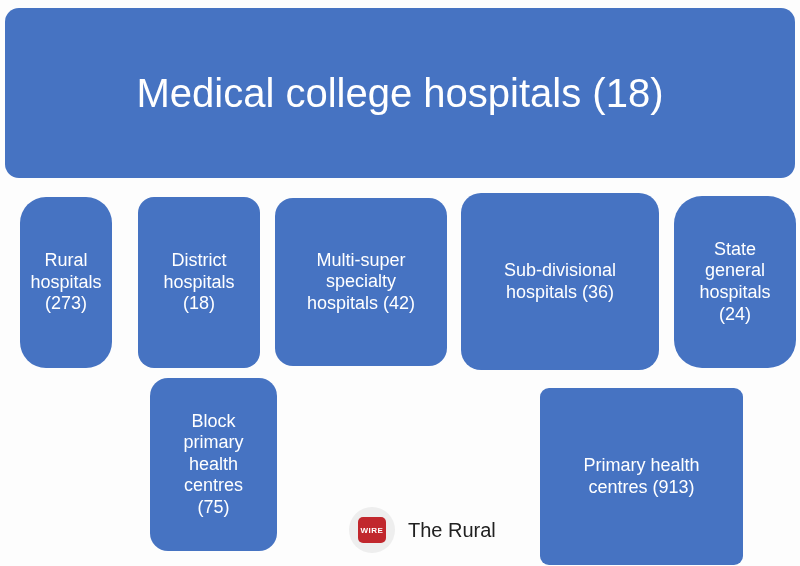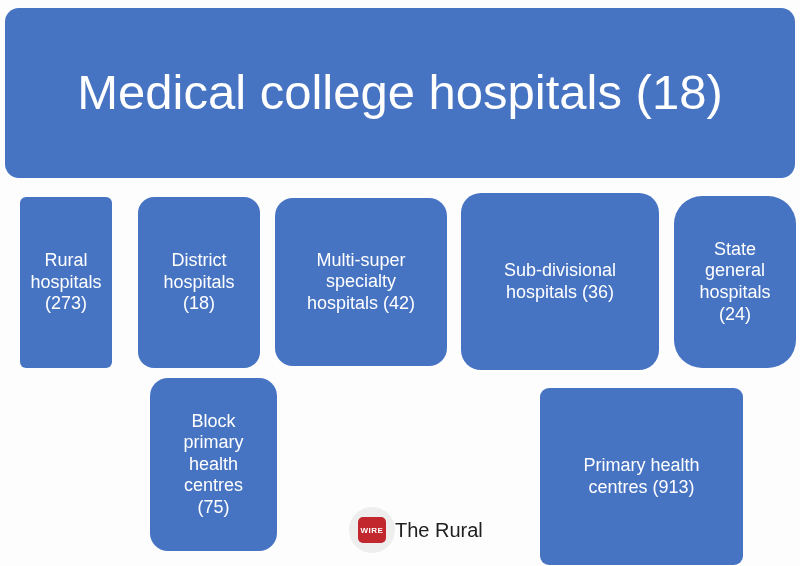--- a/index.html
+++ b/index.html
@@ -28,36 +28,37 @@
     align-items:center;
     justify-content:center;
     text-align:center;
     font-size:18px;
     line-height:1.2;
   }
   .node .node-label{display:block;width:100%;}
   .n-root{
     left:5px;top:8px;width:790px;height:170px;
     border-radius:14px;
-    font-size:49px;line-height:1.1;
+    font-size:40px;line-height:1.1;
     font-weight:400;
   }
-  .n-rural   {left:20px;  top:197px; width:92px;  height:171px; border-radius:6px; padding:0 4px;}
+  .n-rural   {left:20px;  top:197px; width:92px;  height:171px; border-radius:26px; padding:0 4px;}
   .n-district{left:138px; top:197px; width:122px; height:171px; border-radius:16px; padding:0 12px;}
   .n-multi   {left:275px; top:198px; width:172px; height:168px; border-radius:18px; padding:0 14px;}
   .n-sub     {left:461px; top:193px; width:198px; height:177px; border-radius:20px; padding:0 12px;}
   .n-state   {left:674px; top:196px; width:122px; height:172px; border-radius:28px; padding:0 12px;}
   .n-block   {left:150px; top:378px; width:127px; height:173px; border-radius:18px; padding:0 28px;}
   .n-primary {left:540px; top:388px; width:203px; height:177px; border-radius:9px; padding:0 14px;}
 
   .attribution{
     position:absolute;
     left:349px;top:507px;
     display:flex;
     align-items:center;
+    gap:13px;
   }
   .logo-circle{
     width:46px;height:46px;
     border-radius:50%;
     background:var(--logo-circle-bg);
     display:flex;align-items:center;justify-content:center;
     flex:0 0 auto;
   }
   .logo-square{
     width:28px;height:26px;

